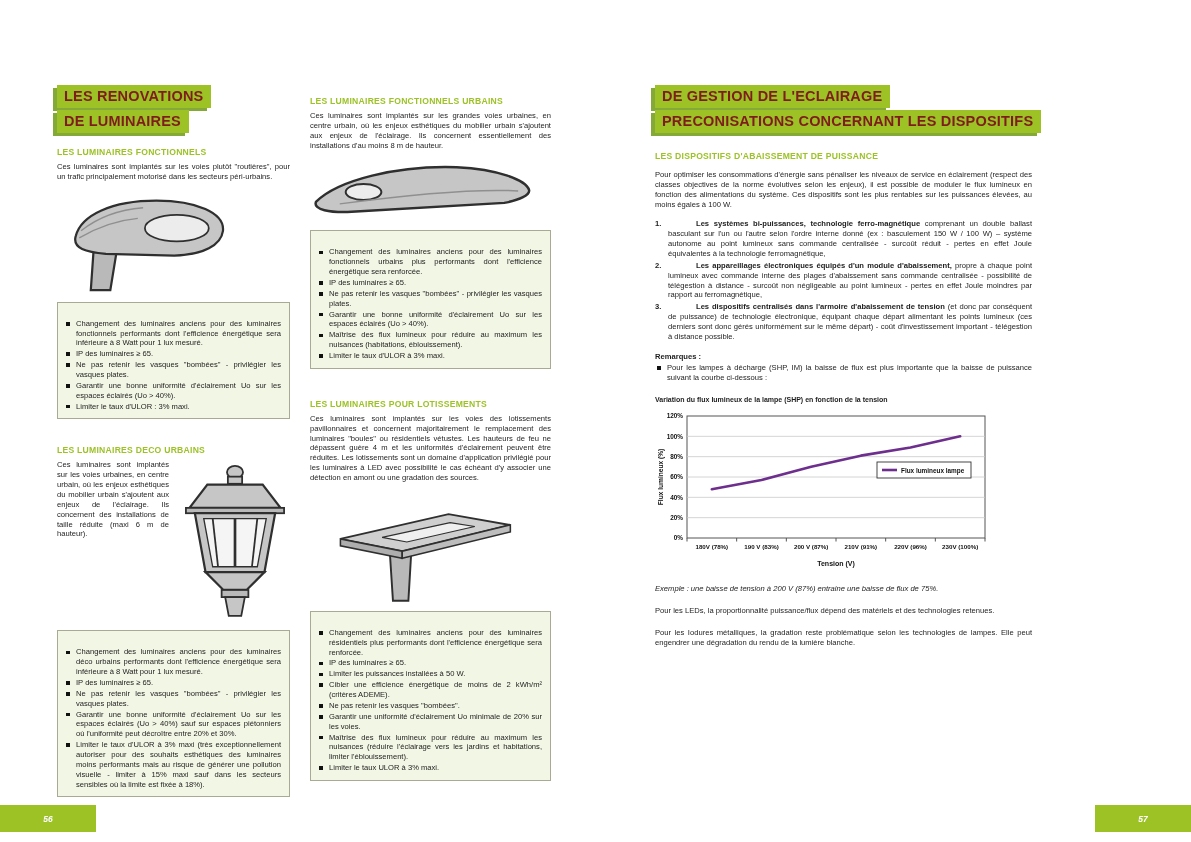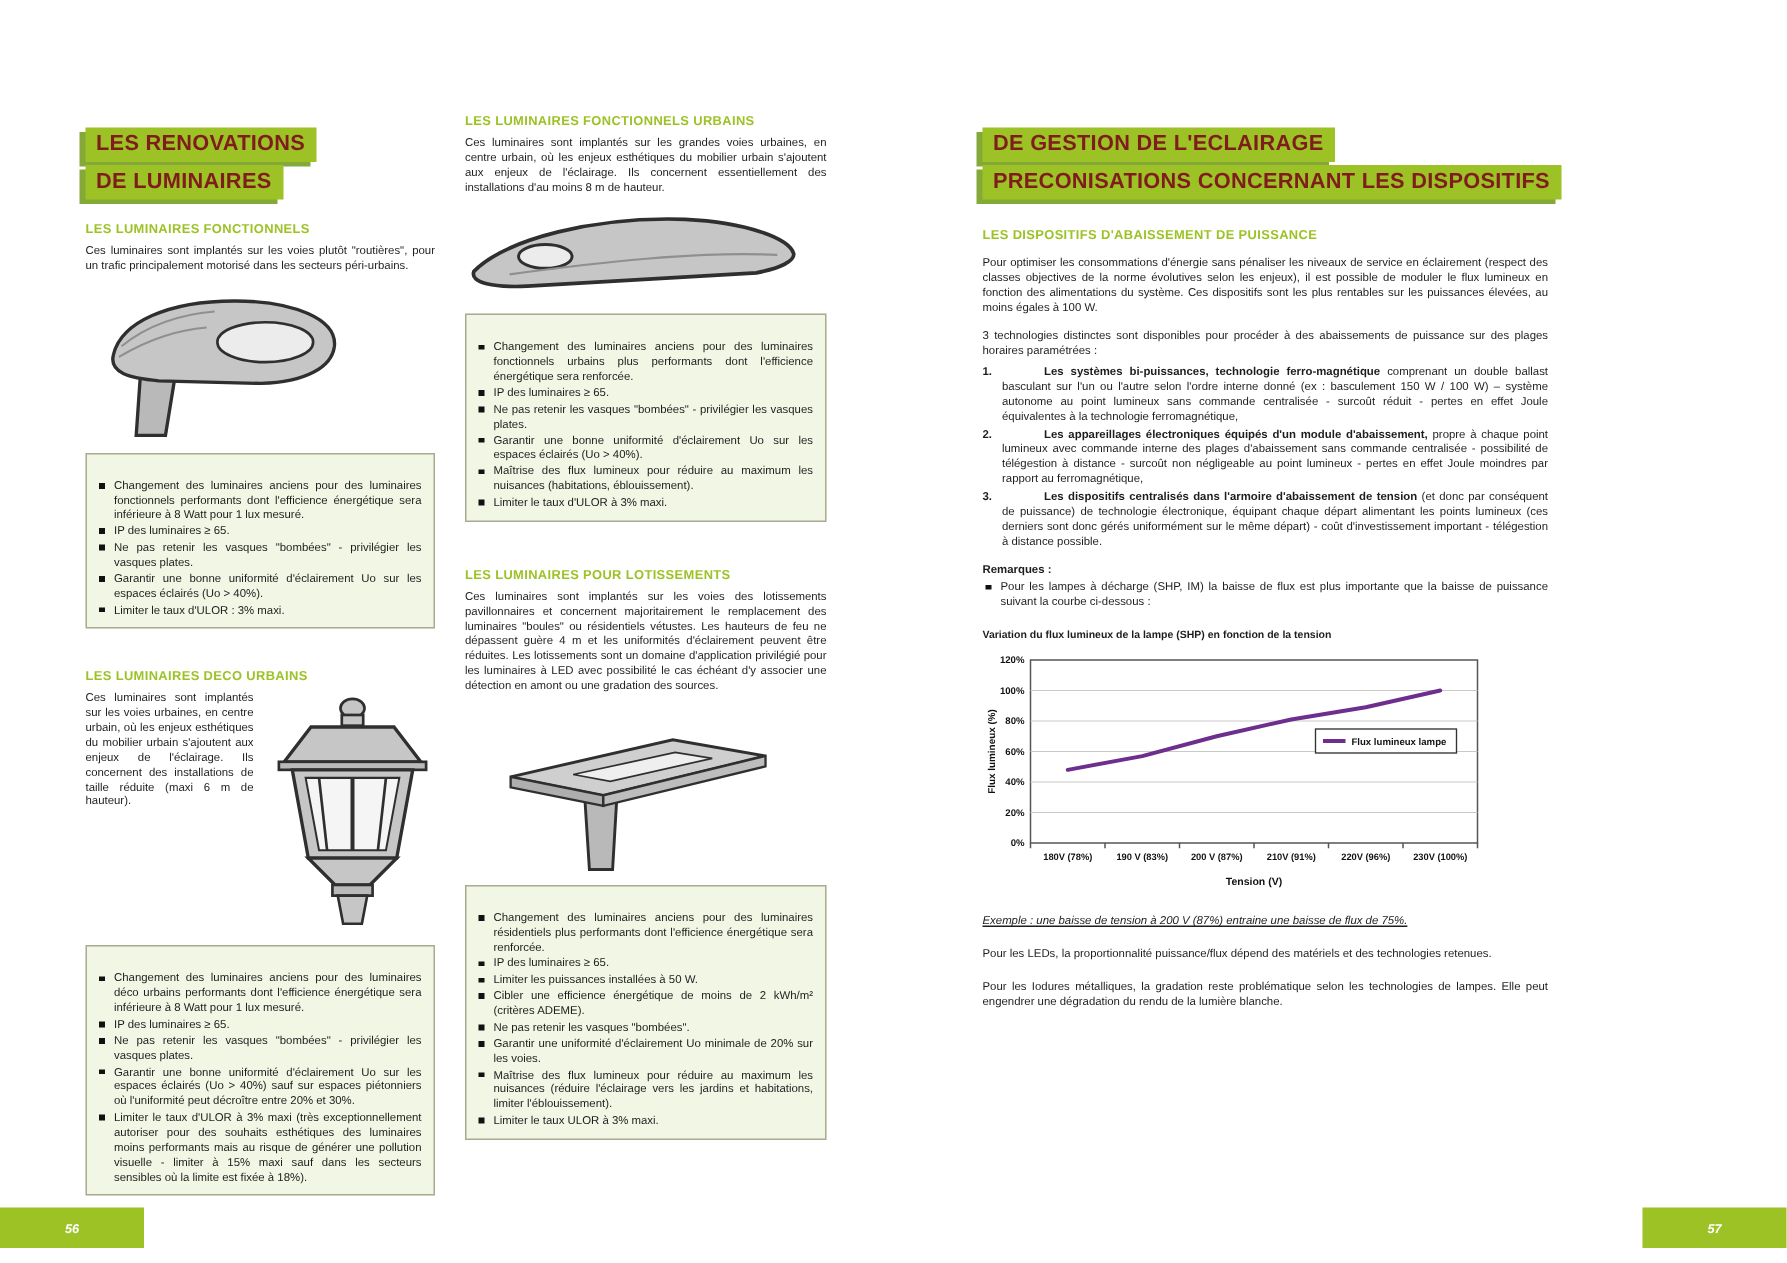--- a/index.html
+++ b/index.html
@@ -24,21 +24,21 @@
   .main-title{margin-bottom:14px;}
   .main-title .bar{
     display:table;background:var(--green);color:#7f1d1d;
     font-weight:bold;font-size:14.5px;letter-spacing:.2px;
     padding:3px 8px 4px 7px;margin-bottom:2px;white-space:nowrap;
     box-shadow:-4px 3px 0 rgba(111,154,22,.85);
   }
 
   .col{position:absolute;}
   #col1{left:57px;top:85px;width:233px;}
-  #col2{left:310px;top:75px;width:241px;}
+  #col2{left:310px;top:96px;width:241px;}
   #right-content{position:absolute;left:60px;top:85px;width:377px;}
 
   h3.section{
     color:var(--green);font-size:8.6px;font-weight:bold;
     letter-spacing:.25px;margin-bottom:5px;
   }
   p.body{
     font-size:7.6px;line-height:1.3;text-align:justify;margin-bottom:8px;
   }
   p.italic{font-style:italic;}
@@ -213,21 +213,20 @@
   <div id="right-content">
 
     <div class="main-title" style="margin-bottom:18px;">
       <span class="bar">DE GESTION DE L'ECLAIRAGE</span>
       <span class="bar">PRECONISATIONS CONCERNANT LES DISPOSITIFS</span>
     </div>
 
     <h3 class="section" style="margin-bottom:9px;">LES DISPOSITIFS D'ABAISSEMENT DE PUISSANCE</h3>
 
     <p class="body" style="margin-bottom:10px;">Pour optimiser les consommations d'énergie sans pénaliser les niveaux de service en éclairement (respect des classes objectives de la norme évolutives selon les enjeux), il est possible de moduler le flux lumineux en fonction des alimentations du système. Ces dispositifs sont les plus rentables sur les puissances élevées, au moins égales à 100 W.</p>
-    <p class="body" style="margin-bottom:4px;">3 technologies distinctes sont disponibles pour procéder à des abaissements de puissance sur des plages horaires paramétrées :</p>
 
     <div class="tech-list">
       <div class="tech">
         <span class="num">1.</span><span class="lead">Les systèmes bi-puissances, technologie ferro-magnétique</span><span> comprenant un double ballast basculant sur l'un ou l'autre selon l'ordre interne donné (ex : basculement 150 W / 100 W) – système autonome au point lumineux sans commande centralisée - surcoût réduit - pertes en effet Joule équivalentes à la technologie ferromagnétique,</span>
       </div>
       <div class="tech">
         <span class="num">2.</span><span class="lead">Les appareillages électroniques équipés d'un module d'abaissement,</span><span> propre à chaque point lumineux avec commande interne des plages d'abaissement sans commande centralisée - possibilité de télégestion à distance - surcoût non négligeable au point lumineux - pertes en effet Joule moindres par rapport au ferromagnétique,</span>
       </div>
       <div class="tech">
         <span class="num">3.</span><span class="lead">Les dispositifs centralisés dans l'armoire d'abaissement de tension</span><span> (et donc par conséquent de puissance) de technologie électronique, équipant chaque départ alimentant les points lumineux (ces derniers sont donc gérés uniformément sur le même départ) - coût d'investissement important - télégestion à distance possible.</span>
@@ -270,19 +269,19 @@
           <line x1="330" y1="130" x2="330" y2="133.5" stroke="#555555" stroke-width="1"></line>
           <polyline points="56.83333333333333,81.19999999999999 106.5,72.05000000000001 156.16666666666666,58.83333333333333 205.83333333333331,47.64999999999999 255.5,39.516666666666666 305.16666666666663,28.33333333333333" fill="none" stroke="#6d2e8e" stroke-width="2.6" stroke-linejoin="round" stroke-linecap="round"></polyline>
           <rect x="222" y="54" width="94" height="16" fill="#ffffff" stroke="#333333" stroke-width="0.9"></rect>
           <line x1="227" y1="62" x2="242" y2="62" stroke="#6d2e8e" stroke-width="2.6"></line>
           <text x="246" y="64.5" font-size="6.4" font-weight="bold" fill="#111111">Flux lumineux lampe</text>
           <text x="181" y="158" text-anchor="middle" font-size="7" font-weight="bold" fill="#111111">Tension (V)</text>
           <text text-anchor="middle" font-size="6.6" font-weight="bold" fill="#111111" transform="translate(8 69) rotate(-90)">Flux lumineux (%)</text>
         </svg>
     </div>
 
-    <p class="body italic" style="margin-bottom:12px;text-decoration:underline;">Exemple : une baisse de tension à 200 V (87%) entraine une baisse de flux de 75%.</p>
+    <p class="body italic" style="margin-bottom:12px;">Exemple : une baisse de tension à 200 V (87%) entraine une baisse de flux de 75%.</p>
     <p class="body" style="margin-bottom:12px;">Pour les LEDs, la proportionnalité puissance/flux dépend des matériels et des technologies retenues.</p>
     <p class="body">Pour les Iodures métalliques, la gradation reste problématique selon les technologies de lampes. Elle peut engendrer une dégradation du rendu de la lumière blanche.</p>
   </div>
 
   <div id="footer-right" class="footer-bar">57</div>
 </div>
 
 </body></html>

